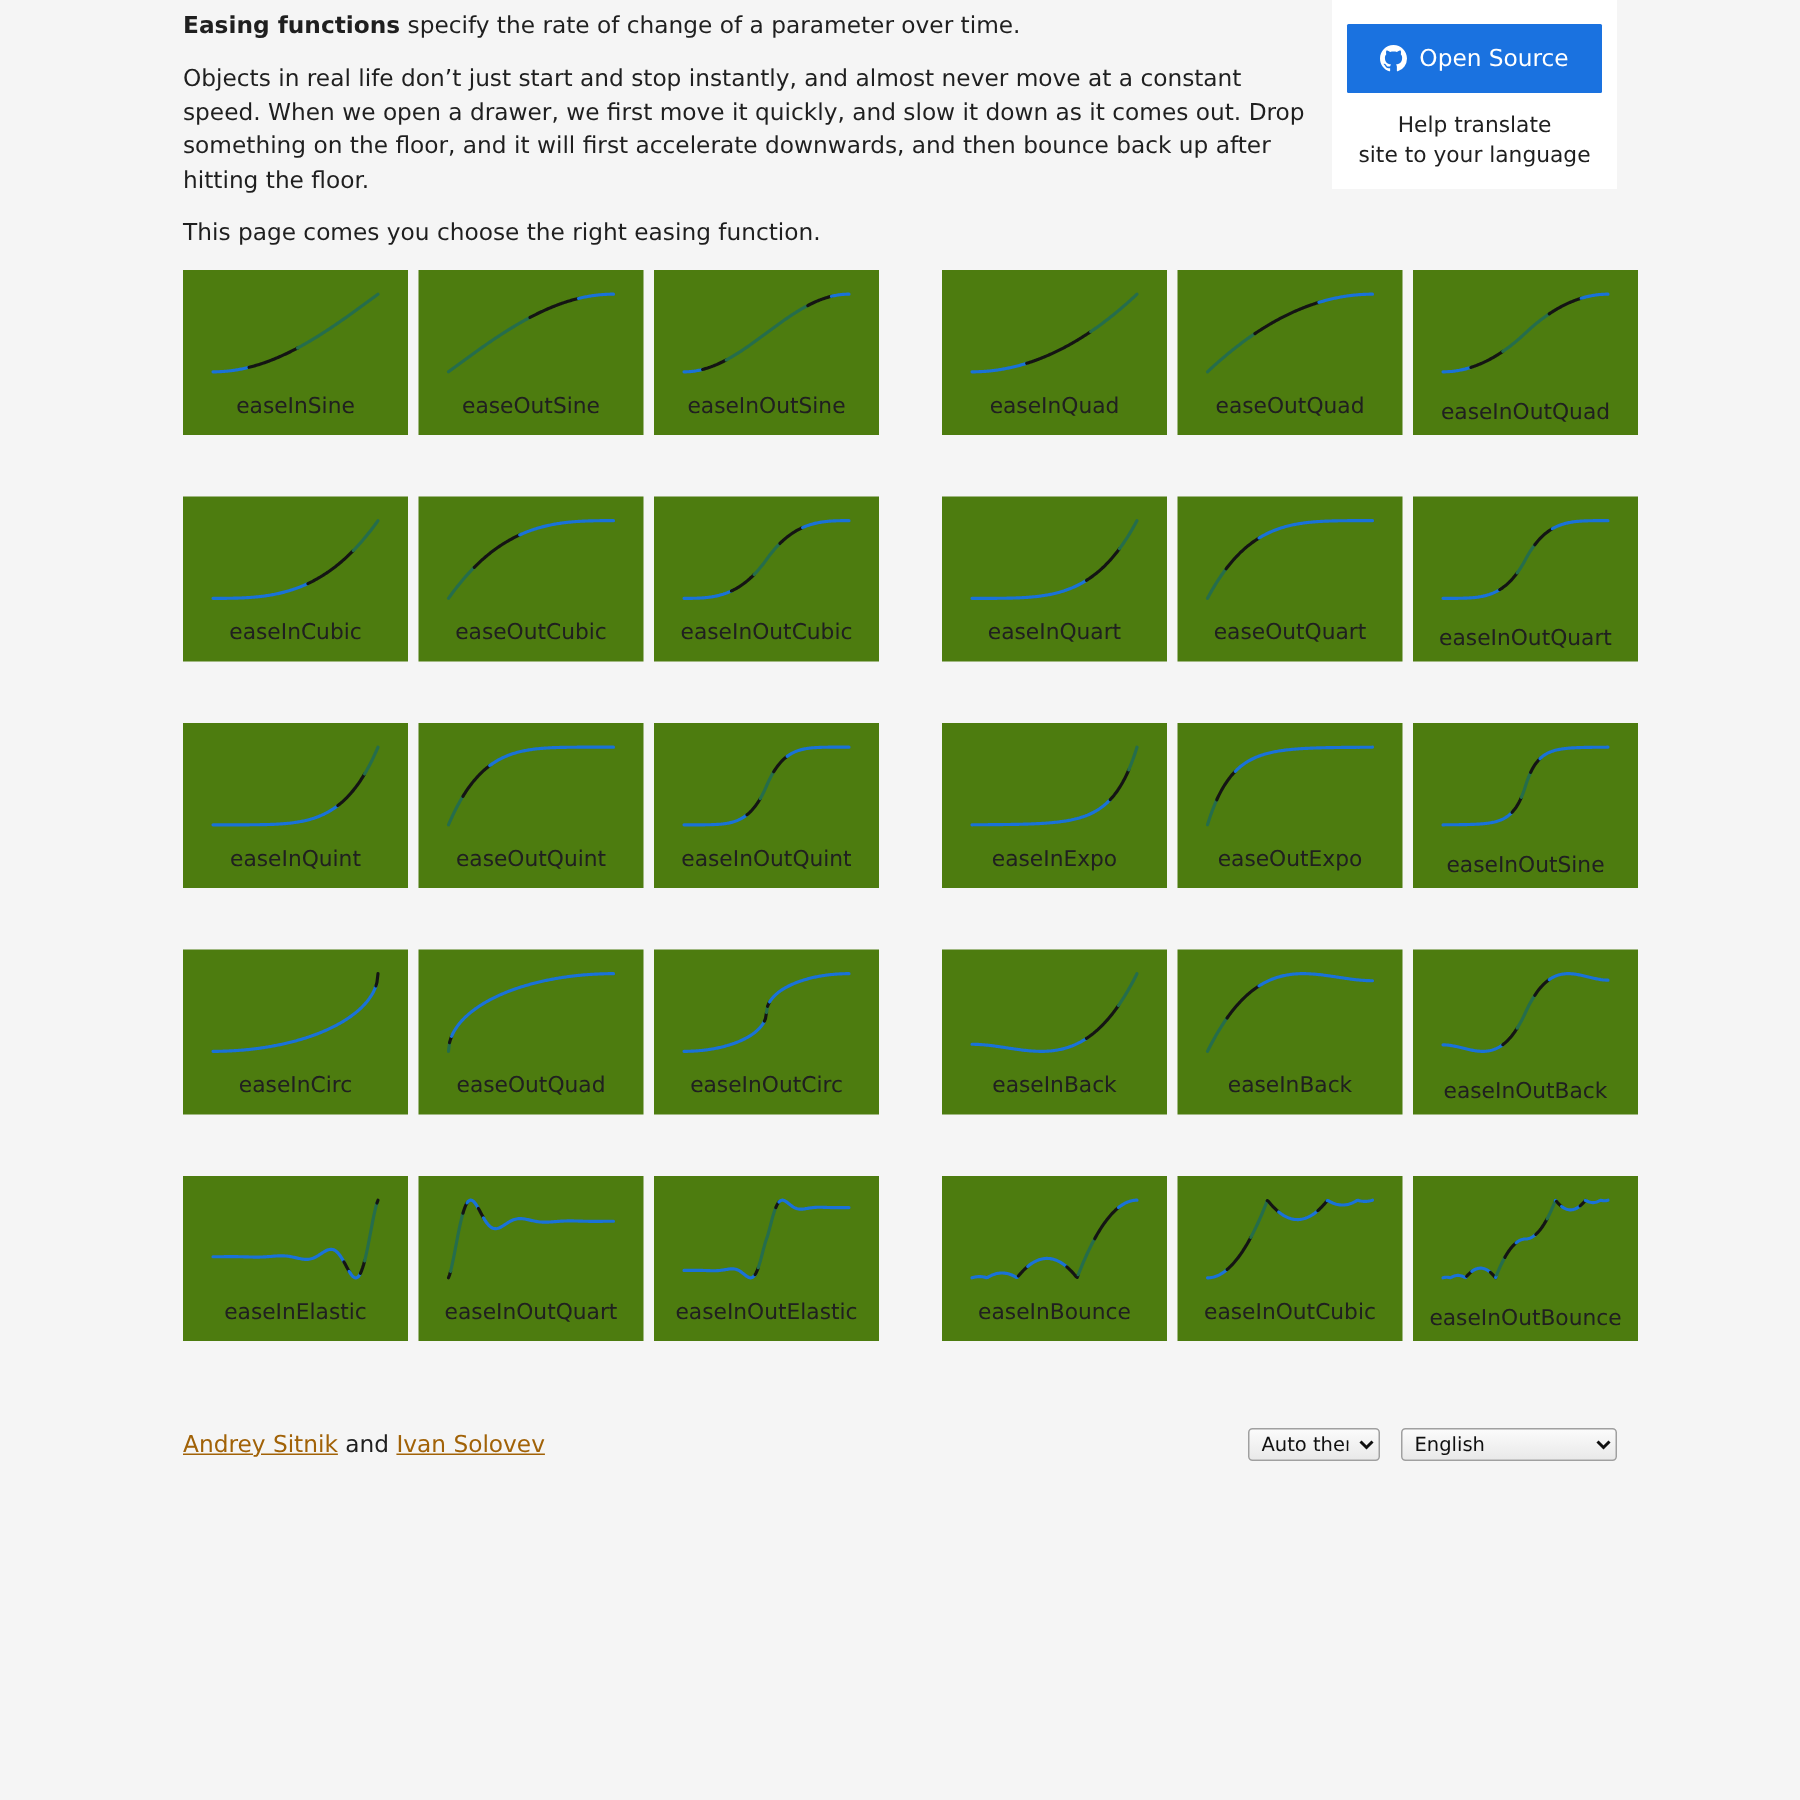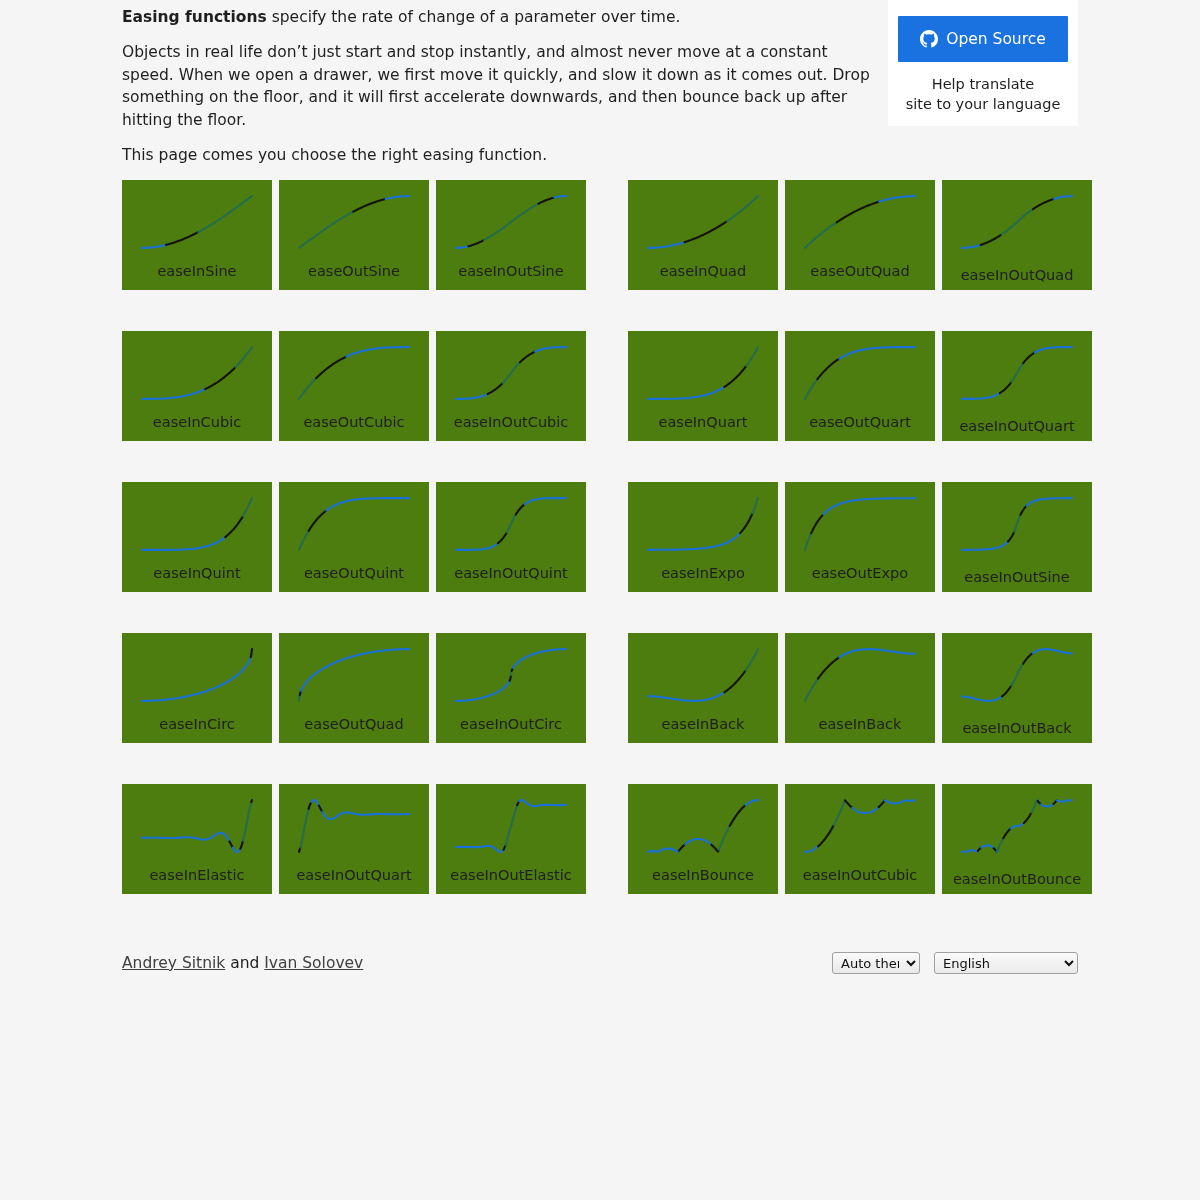--- a/index.html
+++ b/index.html
@@ -128,21 +128,21 @@
     left: 122px;
     top: 952px;
     width: 956px;
     display: flex;
     align-items: center;
     justify-content: space-between;
     font-size: 15.5px;
     color: #1f1f1f;
   }
   .footer a {
-    color: #404040;
+    color: #a16207;
     text-decoration: underline;
   }
   .controls {
     display: flex;
     gap: 14px;
     align-items: center;
   }
   select {
     font-family: inherit;
     font-size: 13px;

